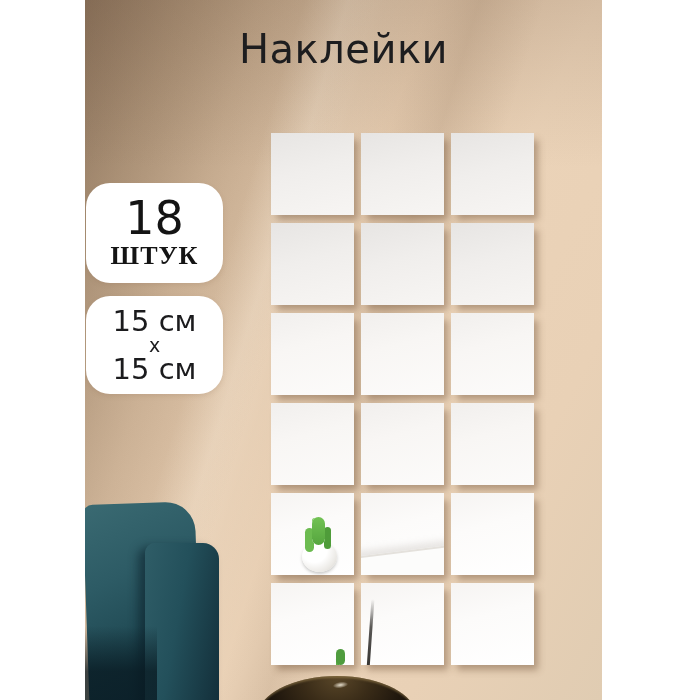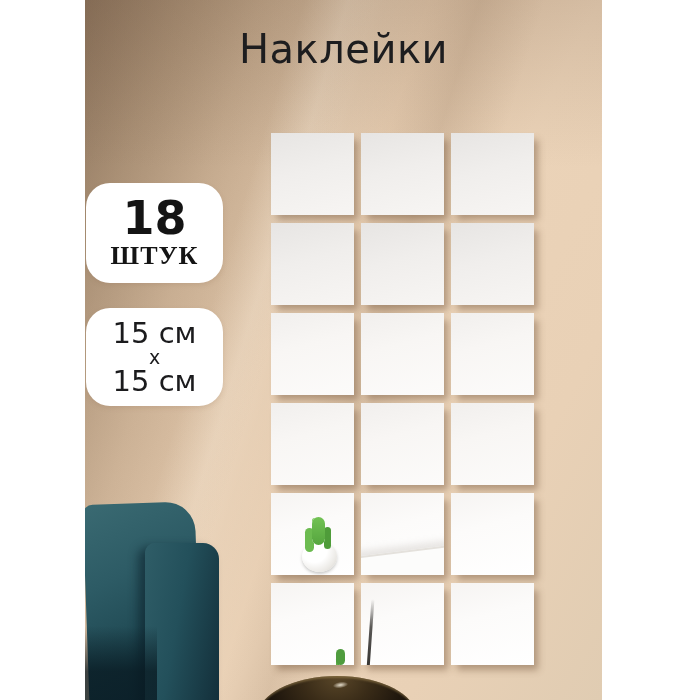--- a/index.html
+++ b/index.html
@@ -39,23 +39,23 @@
   }
   .title span{display:block;}
 
   
   .badge{
     position:absolute;left:1px;width:137px;background:#ffffff;border-radius:24px;
     display:flex;flex-direction:column;align-items:center;justify-content:center;
     color:#141414;z-index:4;box-shadow:0 2px 5px rgba(140,108,78,0.18);
   }
   .badge-count{top:183px;height:100px;}
-  .badge-count .num{font-size:46px;line-height:46px;font-weight:700;}
+  .badge-count .num{font-size:46px;line-height:46px;font-weight:400;}
   .badge-count .unit{font-size:26px;line-height:30px;font-weight:800;letter-spacing:1px;font-family:Liberation Serif, serif;}
-  .badge-size{top:308px;height:98px;align-items:center;}
+  .badge-size{top:296px;height:98px;align-items:center;}
   .badge-size .dim{font-size:29px;line-height:30px;font-weight:500;color:#1b1b1d;}
   .badge-size .sep{font-size:19px;line-height:18px;font-weight:500;color:#1b1b1d;}
 
   
   .mirror-grid{
     position:absolute;left:186px;top:133px;z-index:2;
     display:grid;grid-template-columns:repeat(3,83px);grid-auto-rows:82px;
     column-gap:7px;row-gap:8px;
   }
   .tile{

